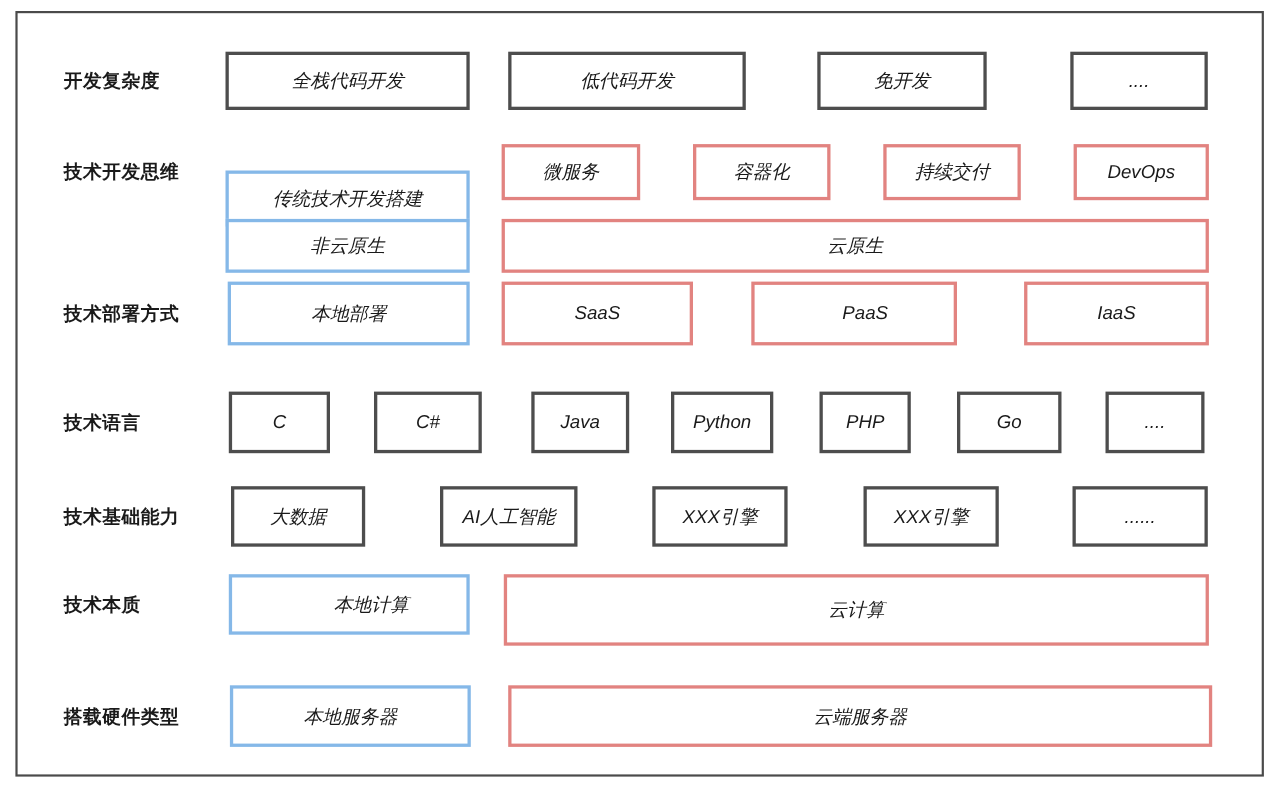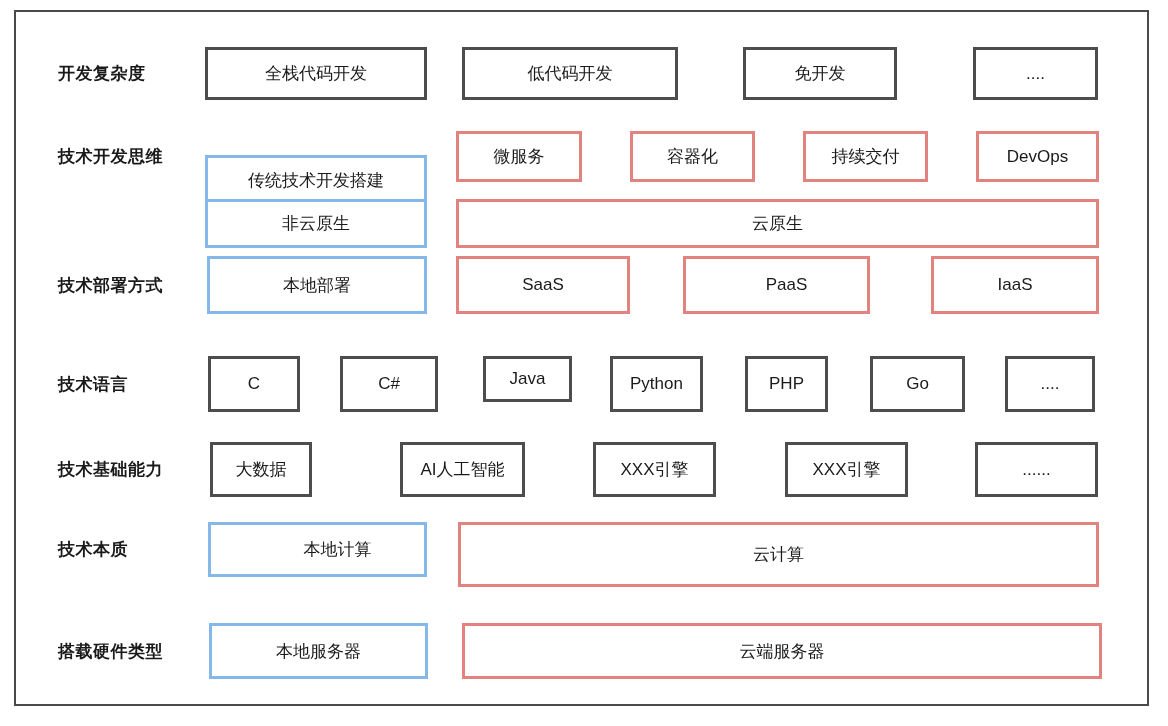--- a/index.html
+++ b/index.html
@@ -19,21 +19,21 @@
   .row-label{
     position:absolute;left:58px;width:170px;
     display:flex;align-items:center;justify-content:flex-start;
     font-size:17px;font-weight:700;color:var(--text,#1a1a1a);
     white-space:nowrap;letter-spacing:0.5px;
   }
   .box{
     position:absolute;box-sizing:border-box;background:#ffffff;
     border:3px solid var(--gray-border,#4d4d4d);
     display:flex;align-items:center;justify-content:center;
-    font-size:17px;color:var(--text,#1a1a1a);white-space:nowrap;
+    font-size:17px;color:var(--text,#1a1a1a);white-space:nowrap;font-style:italic;
   }
   .box.blue{border-color:var(--blue-border,#85b8e8);}
   .box.red{border-color:var(--red-border,#e28380);}
   .box.gray{border-color:var(--gray-border,#4d4d4d);}
 </style>
 </head>
 <body>
 
 <div class="canvas">
   <div class="frame"></div>
@@ -52,27 +52,27 @@
       <div class="box blue" style="left: 205px; top: 199px; width: 222px; height: 49px;">非云原生</div>
       <div class="box red" style="left: 456px; top: 199px; width: 643px; height: 49px;">云原生</div>
       <div class="row-label" style="top: 256px; height: 58px;">技术部署方式</div>
       <div class="box blue" style="left: 207px; top: 256px; width: 220px; height: 58px;">本地部署</div>
       <div class="box red" style="left: 456px; top: 256px; width: 174px; height: 58px;">SaaS</div>
       <div class="box red" style="left: 683px; top: 256px; width: 187px; height: 58px; padding-left: 20px;">PaaS</div>
       <div class="box red" style="left: 931px; top: 256px; width: 168px; height: 58px;">IaaS</div>
       <div class="row-label" style="top: 356px; height: 56px;">技术语言</div>
       <div class="box gray" style="left: 208px; top: 356px; width: 92px; height: 56px;">C</div>
       <div class="box gray" style="left: 340px; top: 356px; width: 98px; height: 56px;">C#</div>
-      <div class="box gray" style="left: 483px; top: 356px; width: 89px; height: 46px;">Java</div>
+      <div class="box gray" style="left: 483px; top: 356px; width: 89px; height: 56px;">Java</div>
       <div class="box gray" style="left: 610px; top: 356px; width: 93px; height: 56px;">Python</div>
       <div class="box gray" style="left: 745px; top: 356px; width: 83px; height: 56px;">PHP</div>
       <div class="box gray" style="left: 870px; top: 356px; width: 95px; height: 56px;">Go</div>
       <div class="box gray" style="left: 1005px; top: 356px; width: 90px; height: 56px;">....</div>
       <div class="row-label" style="top: 442px; height: 55px;">技术基础能力</div>
-      <div class="box gray" style="left: 210px; top: 442px; width: 102px; height: 55px;">大数据</div>
+      <div class="box gray" style="left: 210px; top: 442px; width: 122px; height: 55px;">大数据</div>
       <div class="box gray" style="left: 400px; top: 442px; width: 125px; height: 55px;">AI人工智能</div>
       <div class="box gray" style="left: 593px; top: 442px; width: 123px; height: 55px;">XXX引擎</div>
       <div class="box gray" style="left: 785px; top: 442px; width: 123px; height: 55px;">XXX引擎</div>
       <div class="box gray" style="left: 975px; top: 442px; width: 123px; height: 55px;">......</div>
       <div class="row-label" style="top: 522px; height: 55px;">技术本质</div>
       <div class="box blue" style="left: 208px; top: 522px; width: 219px; height: 55px; padding-left: 40px;">本地计算</div>
       <div class="box red" style="left: 458px; top: 522px; width: 641px; height: 65px;">云计算</div>
       <div class="row-label" style="top: 623px; height: 56px;">搭载硬件类型</div>
       <div class="box blue" style="left: 209px; top: 623px; width: 219px; height: 56px;">本地服务器</div>
       <div class="box red" style="left: 462px; top: 623px; width: 640px; height: 56px;">云端服务器</div>

